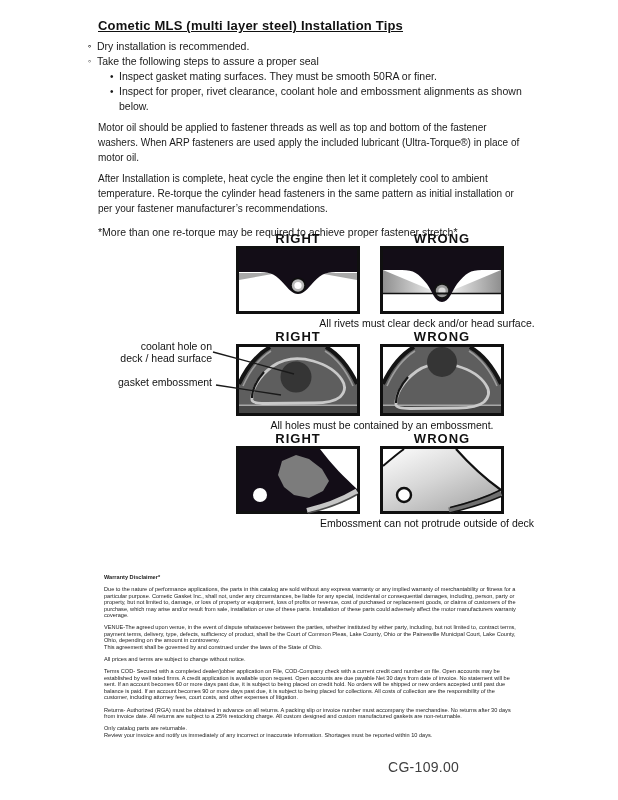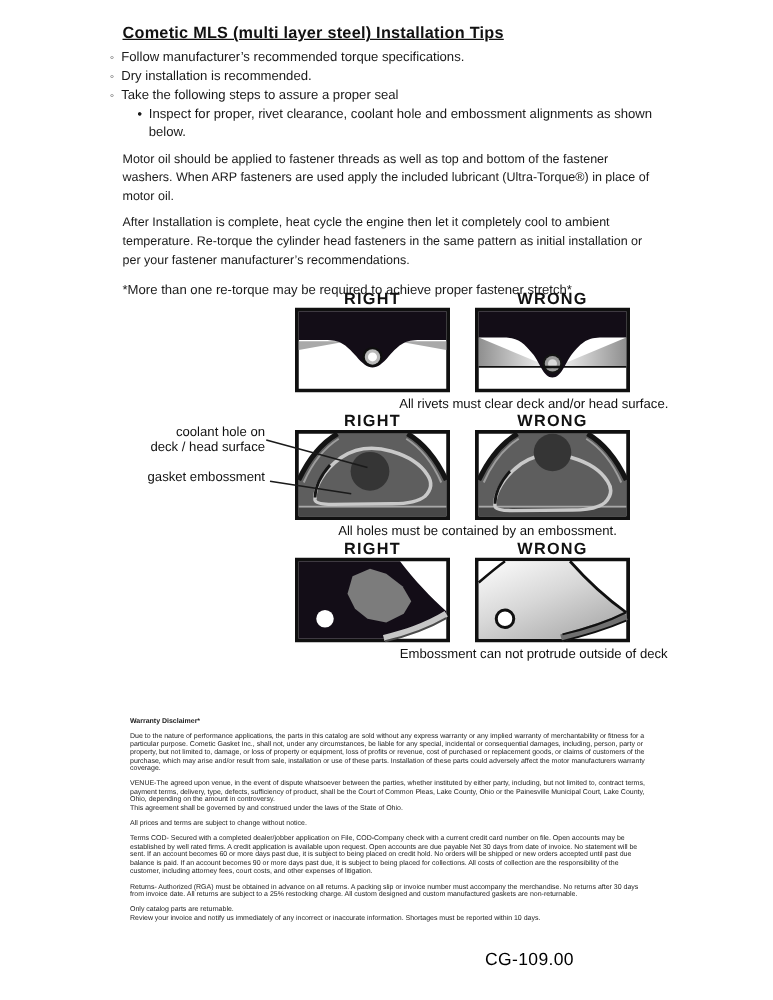--- a/index.html
+++ b/index.html
@@ -26,34 +26,34 @@
   .diag-caption{margin:3px 0 0 236px;font-size:10.5px;line-height:12px;color:#111;text-align:center;}
   .diag-caption.center{width:292px;text-align:center;margin-left:236px;}
   .ann{position:absolute;left:0;width:212px;text-align:right;font-size:10.5px;line-height:12px;color:#111;}
   .leader-overlay{position:absolute;left:0;top:0;z-index:4;pointer-events:none;}
   
   #disclaimer{position:absolute;top:574px;left:104px;width:412px;font-size:5.6px;line-height:6.4px;color:#222;}
   #disclaimer .dh{font-weight:700;margin:0;}
   #disclaimer p{margin:6px 0 0 0;}
   #disclaimer p.tight{margin-top:0;}
   
-  #footer-code{position:absolute;top:759px;left:388px;font-size:14px;letter-spacing:.3px;color:#000000;}
+  #footer-code{position:absolute;top:759px;left:388px;font-size:14px;letter-spacing:.3px;color:#404040;}
 </style>
 </head>
 <body>
 
 <div id="page">
 
   <div id="content">
     <h1 class="title">Cometic MLS (multi layer steel) Installation Tips</h1>
     <ul class="tips">
-      <li><span class="mark">◦</span><span>Follow manufacturer’s recommended torque specifications.</span></li>
+      <li><span class="mark">◦</span></li>
       <li><span class="mark">◦</span><span>Dry installation is recommended.</span></li>
       <li><span class="mark">◦</span><span>Take the following steps to assure a proper seal</span></li>
-      <li class="sub"><span class="mark">•</span></li>
+      <li class="sub"><span class="mark">•</span><span>Inspect gasket mating surfaces.  They must be smooth 50RA or finer.</span></li>
       <li class="sub"><span class="mark">•</span><span>Inspect for proper, rivet clearance, coolant hole and embossment alignments as shown below.</span></li>
     </ul>
     <p class="body">Motor oil should be applied to fastener threads as well as top and bottom of the fastener washers. When ARP fasteners are used apply the included lubricant (Ultra-Torque®) in place of motor oil.</p>
     <p class="body">After Installation is complete, heat cycle the engine then let it completely cool to ambient temperature. Re-torque the cylinder head fasteners in the same pattern as initial installation or per your fastener manufacturer’s recommendations.</p>
     <p class="note">*More than one re-torque may be required to achieve proper fastener stretch*</p>
   </div>
 
   <div class="diag-row" style="top:232px;">
     <div class="diag-pair">
       <div class="diag-col">

